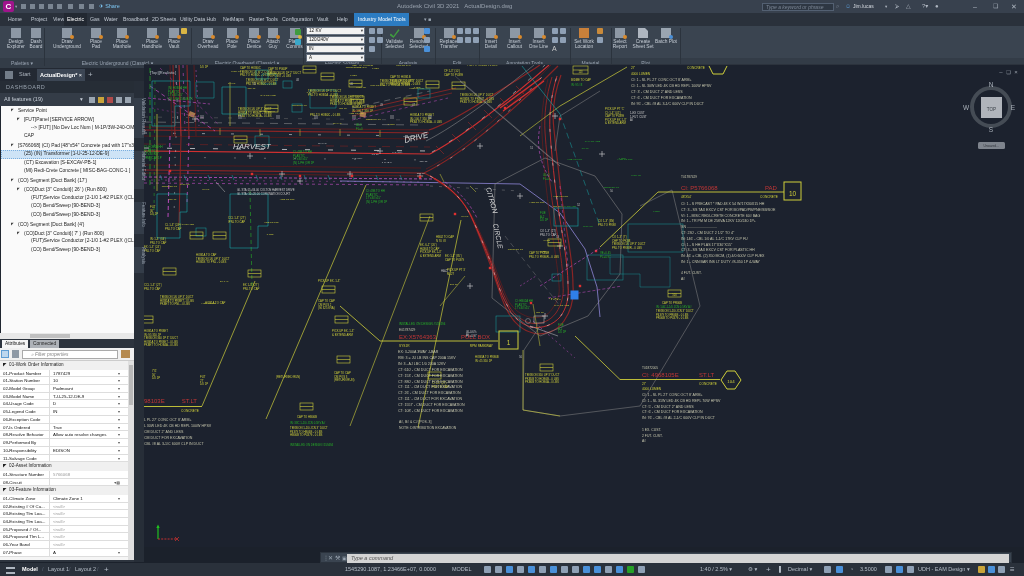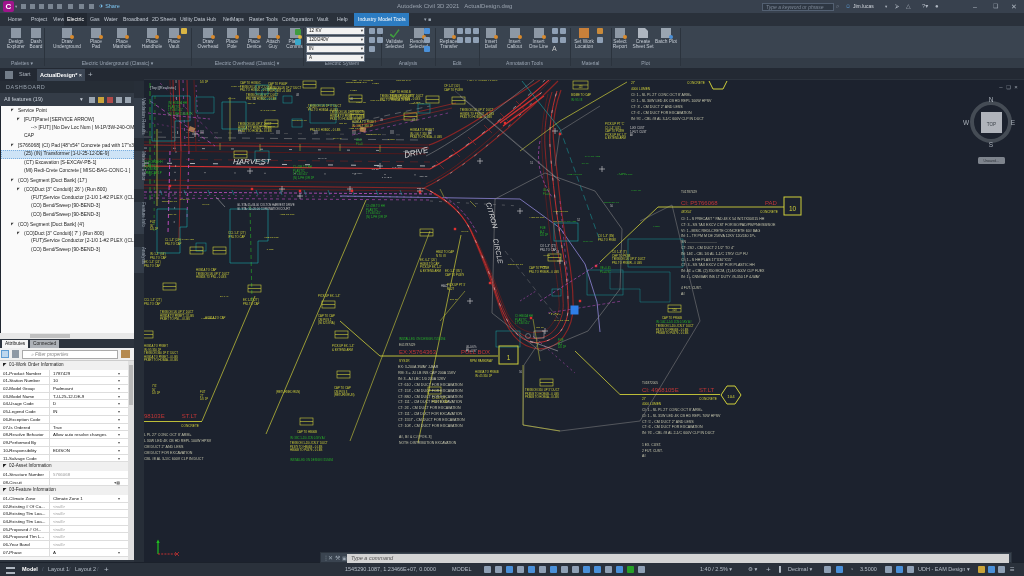--- a/index.html
+++ b/index.html
@@ -63,21 +63,21 @@
 .ah{height:8.6px;line-height:8.6px;font-size:4.6px;color:#222;background:#f0f0f0;padding-left:3px;white-space:nowrap}
 .ar{height:7.73px;line-height:7.73px;font-size:4.4px;color:#111;border-bottom:1px solid #ddd;position:relative;white-space:nowrap;background:#fff}
 .ak{position:absolute;left:3px;width:47px;overflow:hidden;border-right:1px solid #ddd;height:100%}
 .av{position:absolute;left:53px;width:60px;overflow:hidden}
 .dd{position:absolute;right:8px;top:0;font-size:4px;color:#555}
 #avs{position:absolute;left:128px;top:22px;width:6px;height:199px;background:#e0e0e0}
 #avs .th{position:absolute;left:1px;top:4px;width:4px;height:40px;background:#b8b8b8}
 #vstrip{position:absolute;left:134px;top:81px;width:10px;height:481px;background:#272e38}
 .vtab{position:absolute;left:0;width:10px;background:#343d49;color:#97a1ad;font-size:4.6px}
 .vtab span{display:block;transform:rotate(90deg) translateY(-2px);transform-origin:5px 5px;white-space:nowrap;width:10px}
-#canvas{position:absolute;left:144px;top:79px;width:880px;height:483px;background:#1c222e;overflow:hidden;border-top:1px solid #2c333d}
+#canvas{position:absolute;left:144px;top:64px;width:880px;height:483px;background:#1c222e;overflow:hidden;border-top:1px solid #2c333d}
 #cmd{position:absolute;left:320px;top:552px;width:692px;height:11px;background:#3a4450;border:1px solid #2b333d}
 #cmd .field{position:absolute;left:26px;top:1px;width:662px;height:9px;background:#d4d4d4;color:#555;font-size:5.5px;font-style:italic;line-height:9px;padding-left:4px}
 #cmd .gl{position:absolute;top:0;color:#9aa5b1;font-size:6px;line-height:11px}
 #status{position:absolute;left:0;top:563px;width:1024px;height:13px;background:#2a313b;color:#b6bec8;font-size:5.5px}
 #status .ham{position:absolute;left:6px;top:3.5px;width:9px;height:6px;border-top:2px solid #aeb6c0;border-bottom:2px solid #aeb6c0;background:#aeb6c0;background-clip:content-box;padding:1.5px 0}
 .ltab{position:absolute;top:0;height:13px;line-height:13px}
 .stic{position:absolute;top:3px;width:7px;height:7px;border-radius:1px}
 #status .sep{color:#5a6472}
 </style></head><body>
 <div id="title">

